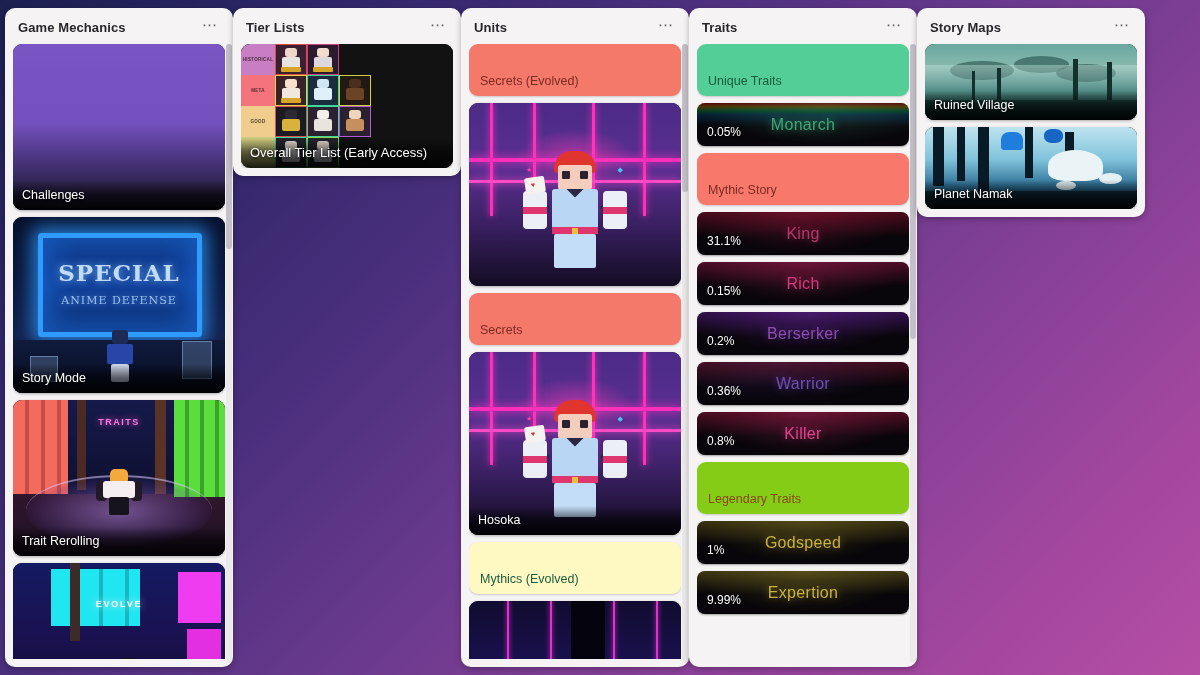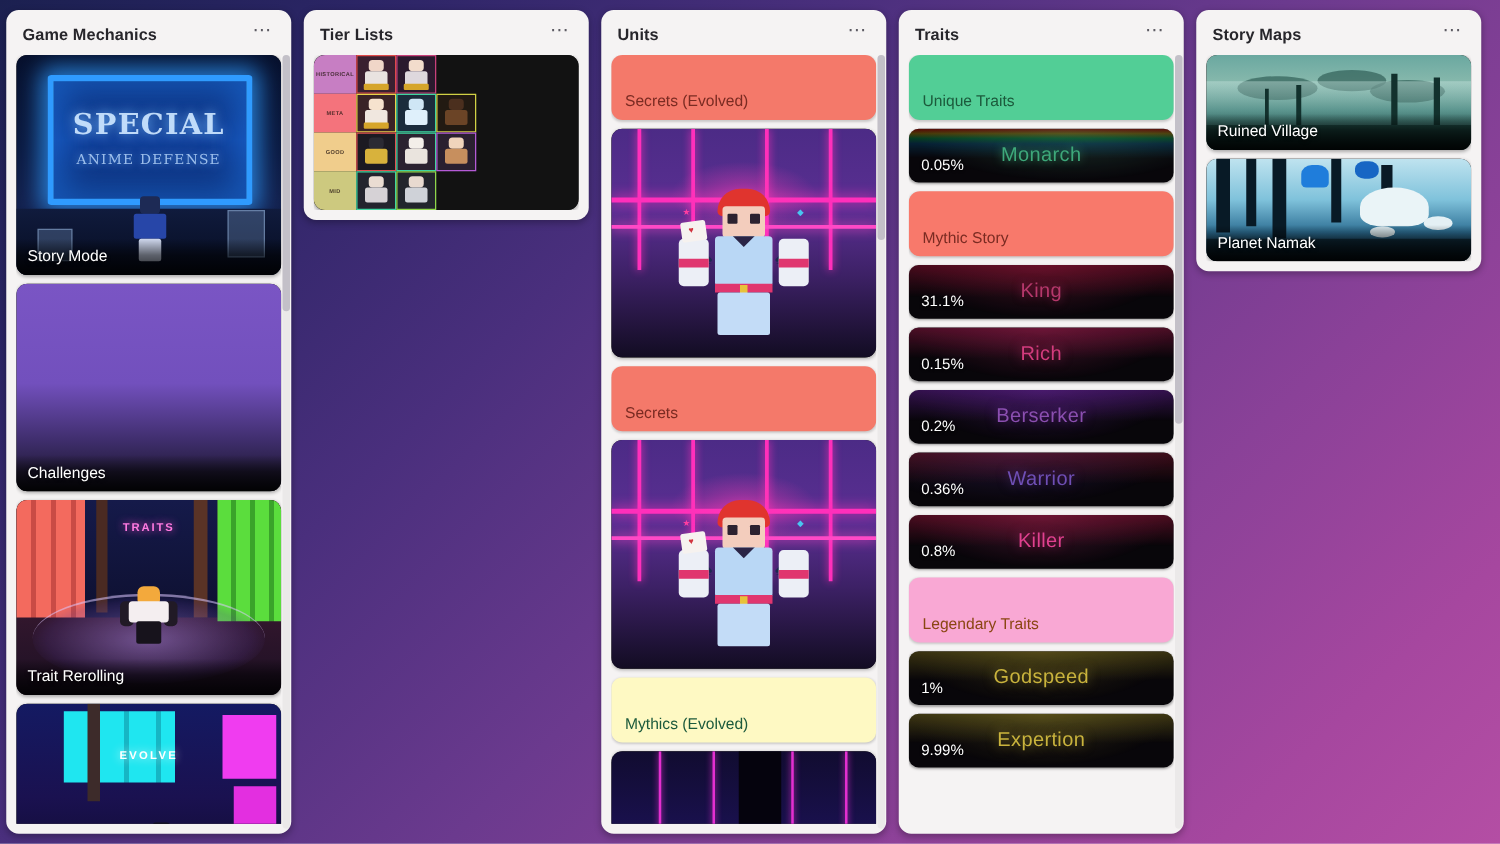--- a/index.html
+++ b/index.html
@@ -22,21 +22,20 @@
         #a6479f 88%,
         #b44ea4 100%);
     position: relative;
   }
 
   
   .board {
     position: absolute;
     inset: 0;
     display: flex;
-    gap: 10px;
     padding: 8px 5px 0 5px;
   }
 
   .column {
     background: #f5f3f3;
     border-radius: 10px;
     box-shadow: 0 2px 6px rgba(0,0,0,0.28);
     display: flex;
     flex-direction: column;
     width: 228px;
@@ -366,40 +365,40 @@
 <div class="board">
 
   <div class="column fullheight">
     <div class="col-head">
       <span class="col-title">Game Mechanics</span>
       <span class="col-menu">⋯</span>
     </div>
     <div class="col-body">
       <div class="col-scroller">
 
+        <div class="media-card" style="height:166px">
+          <div class="art art-challenges"></div>
+          <div class="caption">Challenges</div>
+        </div>
+
         <div class="media-card" style="height:176px">
           <div class="art art-story-mode">
             <div class="frame"></div>
             <div class="signtext">SPECIAL</div>
             <div class="signsub">ANIME DEFENSE</div>
             <div class="floor"></div>
             <div class="crate" style="left:8%;bottom:6%;width:28px;height:26px;"></div>
             <div class="crate" style="right:6%;bottom:8%;width:30px;height:38px;"></div>
             <div class="char">
                 <div class="head"></div>
                 <div class="torso"></div>
                 <div class="legs"></div>
               </div>
           </div>
           <div class="caption">Story Mode</div>
-        </div>
-
-        <div class="media-card" style="height:166px">
-          <div class="art art-challenges"></div>
-          <div class="caption">Challenges</div>
         </div>
 
         <div class="media-card" style="height:156px">
           <div class="art art-trait-reroll">
             <div class="panelMid"></div>
             <div class="panelL"></div>
             <div class="panelR"></div>
             <div class="pillarA"></div>
             <div class="pillarB"></div>
             <div class="neonword">TRAITS</div>
@@ -504,20 +503,21 @@
                       <div class="ubody" style="background:#d6d2d6"></div>
                     </div>
                   <div class="tier-cell" style="border-color:#8fd64a;background:#22252c">
                       <div class="uhead" style="background:#e8dad0"></div>
                       <div class="ubody" style="background:#cfd2d8"></div>
                     </div>
                 </div>
               </div>
             </div>
           </div>
+          <div class="caption" style="font-size:13px">Overall Tier List (Early Access)</div>
         </div>
       </div>
     </div>
   </div>
 
   <div class="column fullheight">
     <div class="col-head">
       <span class="col-title">Units</span>
       <span class="col-menu">⋯</span>
     </div>
@@ -593,20 +593,21 @@
               <div class="bandL"></div>
                 <div class="bandR"></div>
               <div class="card">
                   <span class="pip">♥</span>
                 </div>
               <div class="waist"></div>
                 <div class="tie"></div>
                 <div class="legs"></div>
             </div>
           </div>
+          <div class="caption">Hosoka</div>
         </div>
 
         <div class="pill" style="background:#fef9c3">
           <span class="pill-label" style="color:#1c5a3c">Mythics (Evolved)</span>
         </div>
 
         <div class="media-card" style="height:120px">
           <div class="art art-unit-partial">
             <div class="beam" style="left:18%"></div>
             <div class="beam" style="left:38%"></div>
@@ -668,21 +669,21 @@
           <span class="pct">0.36%</span>
           <span class="tname" style="color:#6f4fb5;text-shadow:0 0 9px rgba(130,80,200,0.5)">Warrior</span>
         </div>
 
         <div class="trait-row">
           <div class="glow" style="background:linear-gradient(to bottom, rgba(190,25,70,0.44) 0%, rgba(0,0,0,0) 58%), radial-gradient(ellipse at 50% 0%, rgba(230,60,140,0.32), rgba(0,0,0,0) 70%);"></div>
           <span class="pct">0.8%</span>
           <span class="tname" style="color:#e0418f;text-shadow:0 0 9px rgba(235,70,150,0.55)">Killer</span>
         </div>
 
-        <div class="pill" style="background:#f9a8d4">
+        <div class="pill" style="background:#84cc16">
           <span class="pill-label" style="color:#8a4612">Legendary Traits</span>
         </div>
 
         <div class="trait-row">
           <div class="glow" style="background:linear-gradient(to bottom, rgba(200,180,40,0.30) 0%, rgba(0,0,0,0) 55%), radial-gradient(ellipse at 50% 0%, rgba(210,190,60,0.22), rgba(0,0,0,0) 70%);"></div>
           <span class="pct">1%</span>
           <span class="tname" style="color:#c9b33d;text-shadow:0 0 9px rgba(215,195,70,0.5)">Godspeed</span>
         </div>
 
         <div class="trait-row">

